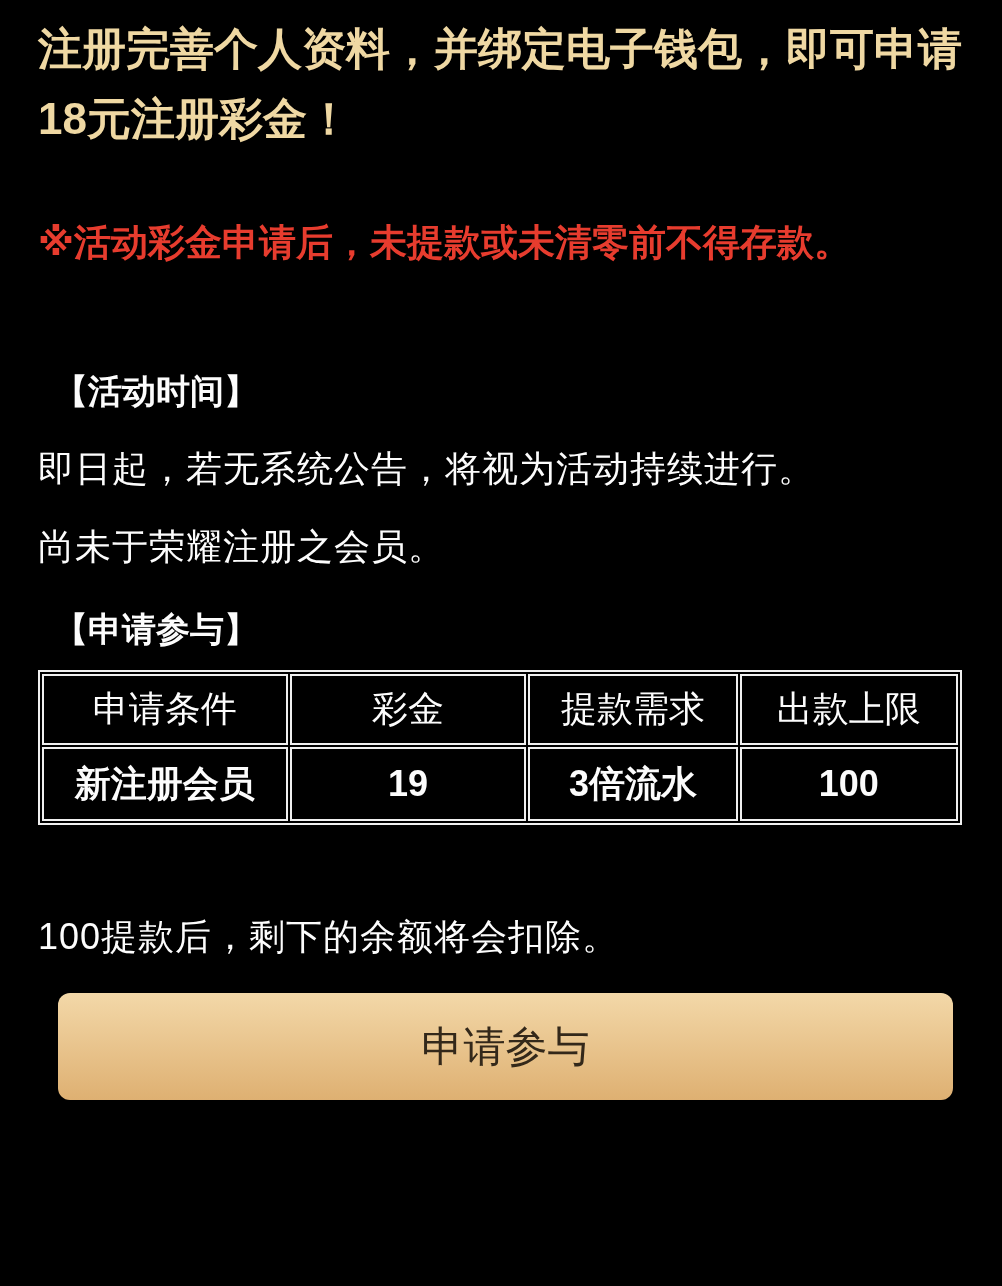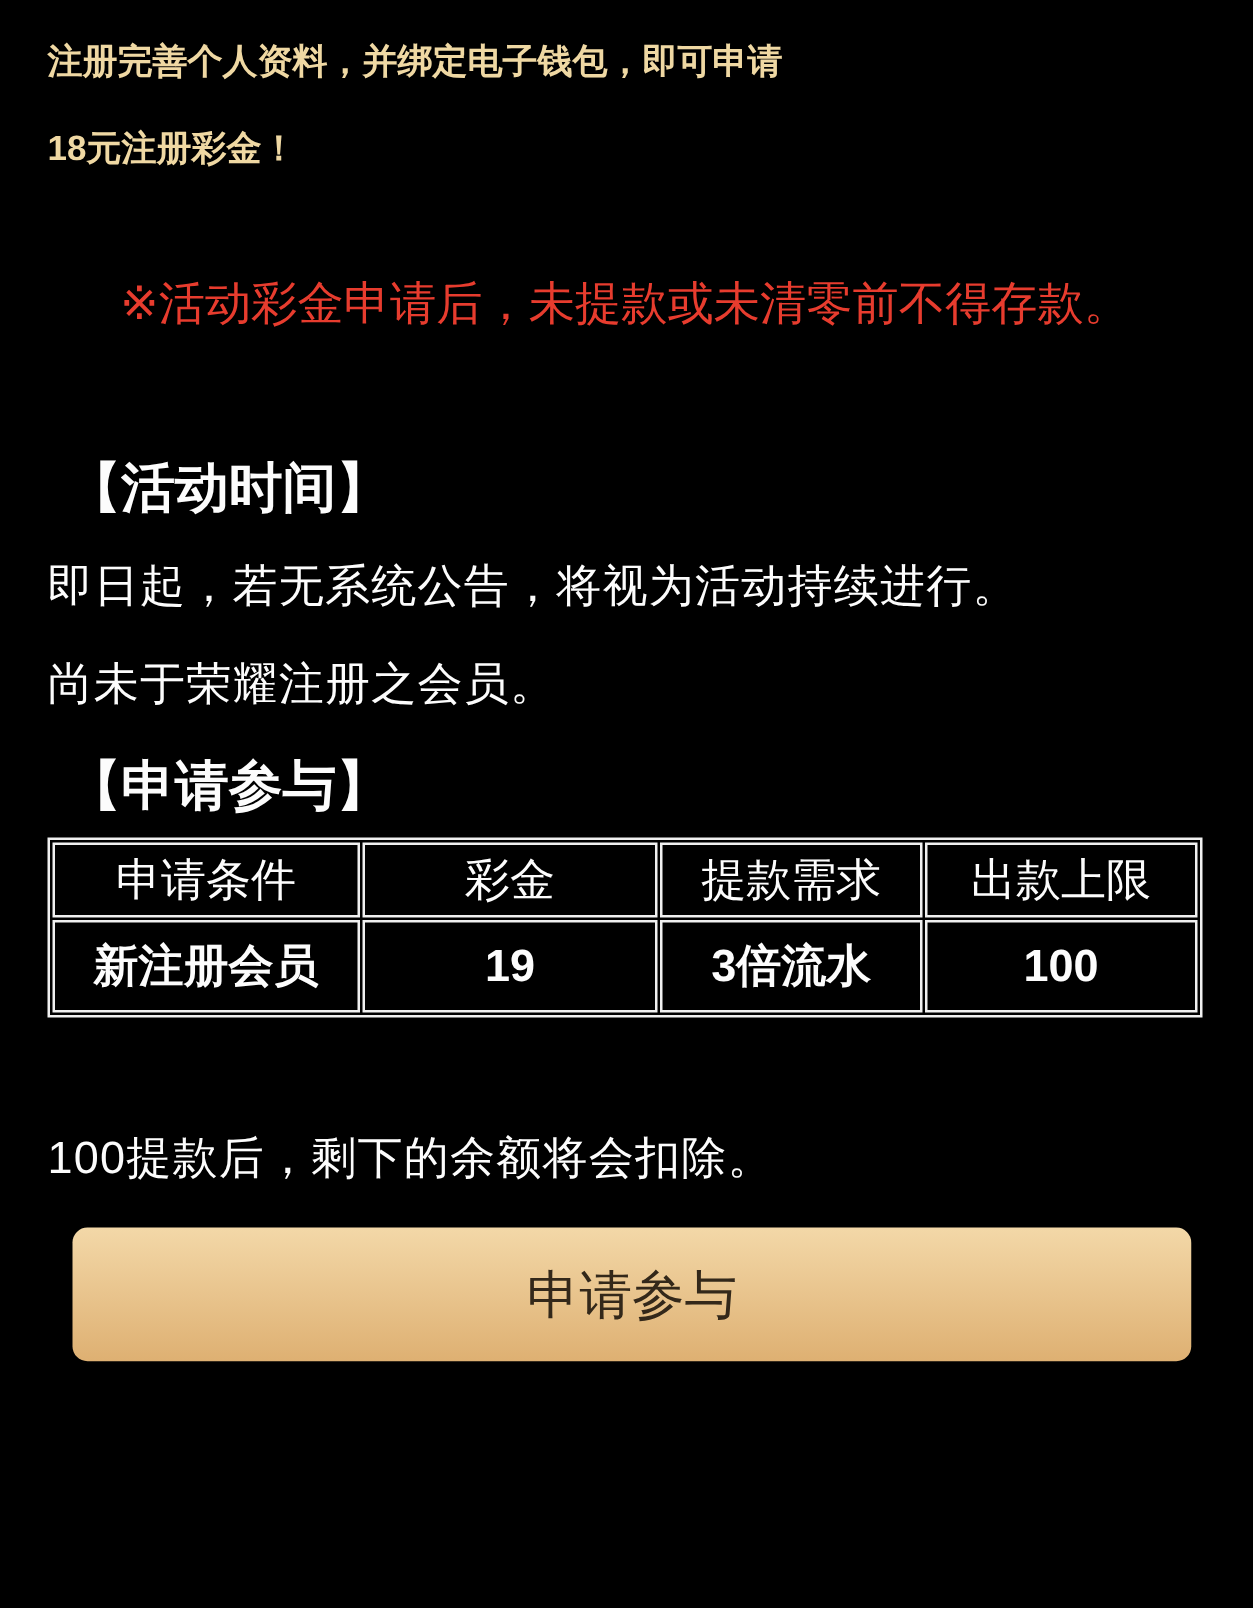--- a/index.html
+++ b/index.html
@@ -26,38 +26,37 @@
   }
   .page {
     width: 100%;
     height: 100%;
     padding: 0 40px 0 38px;
   }
   .headline {
     margin: 0;
     padding-top: 14px;
     color: var(--gold);
-    font-size: 28px;
+    font-size: 44px;
     font-weight: 700;
     line-height: 70px;
   }
   .headline span { display: block; }
   .warning {
     margin: 64px 0 0;
     color: var(--red);
     font-size: 37px;
-    font-weight: 400;
+    font-weight: 700;
     line-height: 50px;
-    text-align: center;
   }
   .section-title {
     margin: 36px 0 0;
     padding-left: 16px;
     color: var(--white);
-    font-size: 43px;
+    font-size: 34px;
     font-weight: 700;
     line-height: 46px;
   }
   .section-title.first { margin-top: 100px; }
   .section-body {
     margin: 32px 0 0;
     color: var(--white);
     font-size: 36px;
     font-weight: 400;
     line-height: 46px;
@@ -71,21 +70,21 @@
     border: 2px solid var(--table-border);
     background: var(--bg);
   }
   .promo-table th, .promo-table td {
     border: 2px solid var(--table-border);
     text-align: center;
     vertical-align: middle;
     color: var(--white);
     font-size: 36px;
   }
-  .promo-table th { height: 60px; font-weight: 500; }
+  .promo-table th { height: 71px; font-weight: 500; }
   .promo-table td { height: 74px; font-weight: 700; }
   .rules {
     margin: 72px 0 0;
     color: var(--white);
     font-size: 36px;
     font-weight: 400;
     line-height: 80px;
     letter-spacing: 1px;
   }
   .rules span { display: block; }

